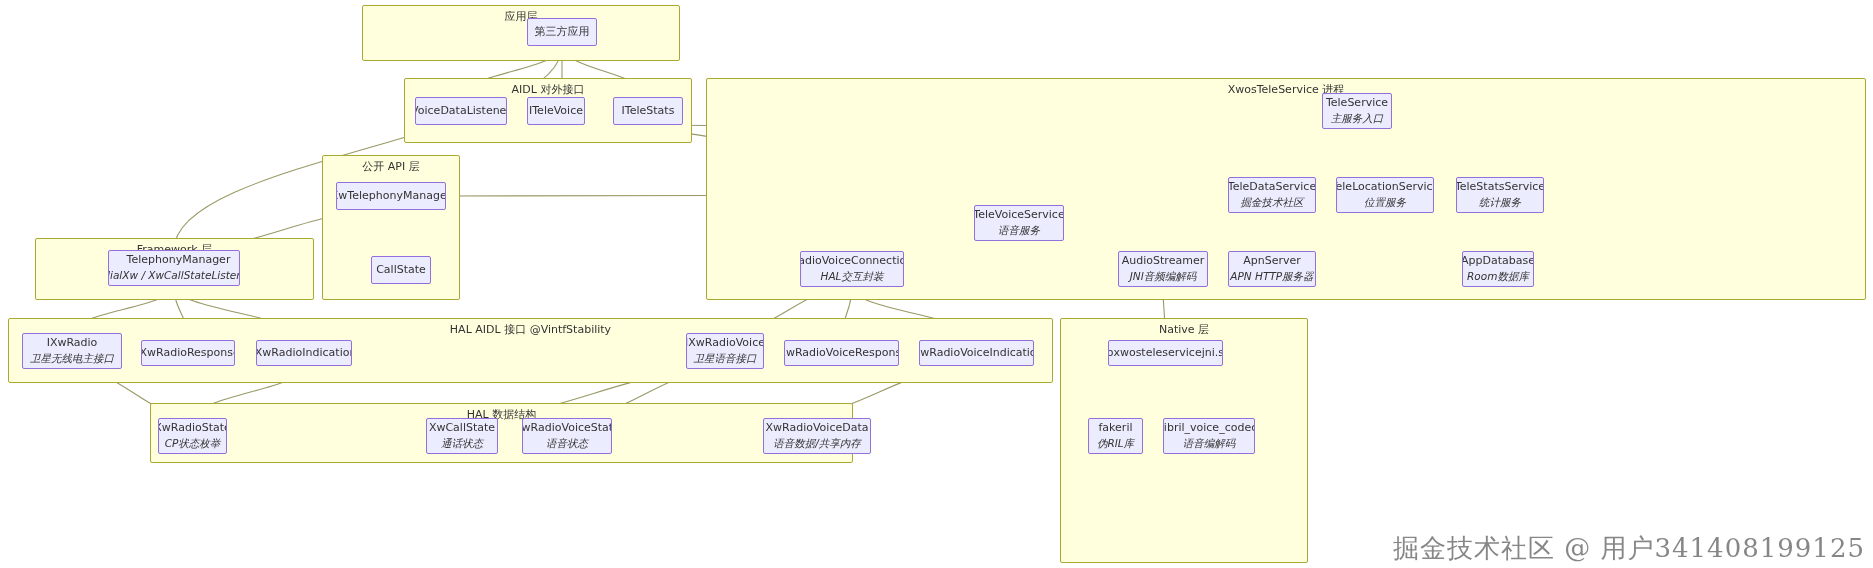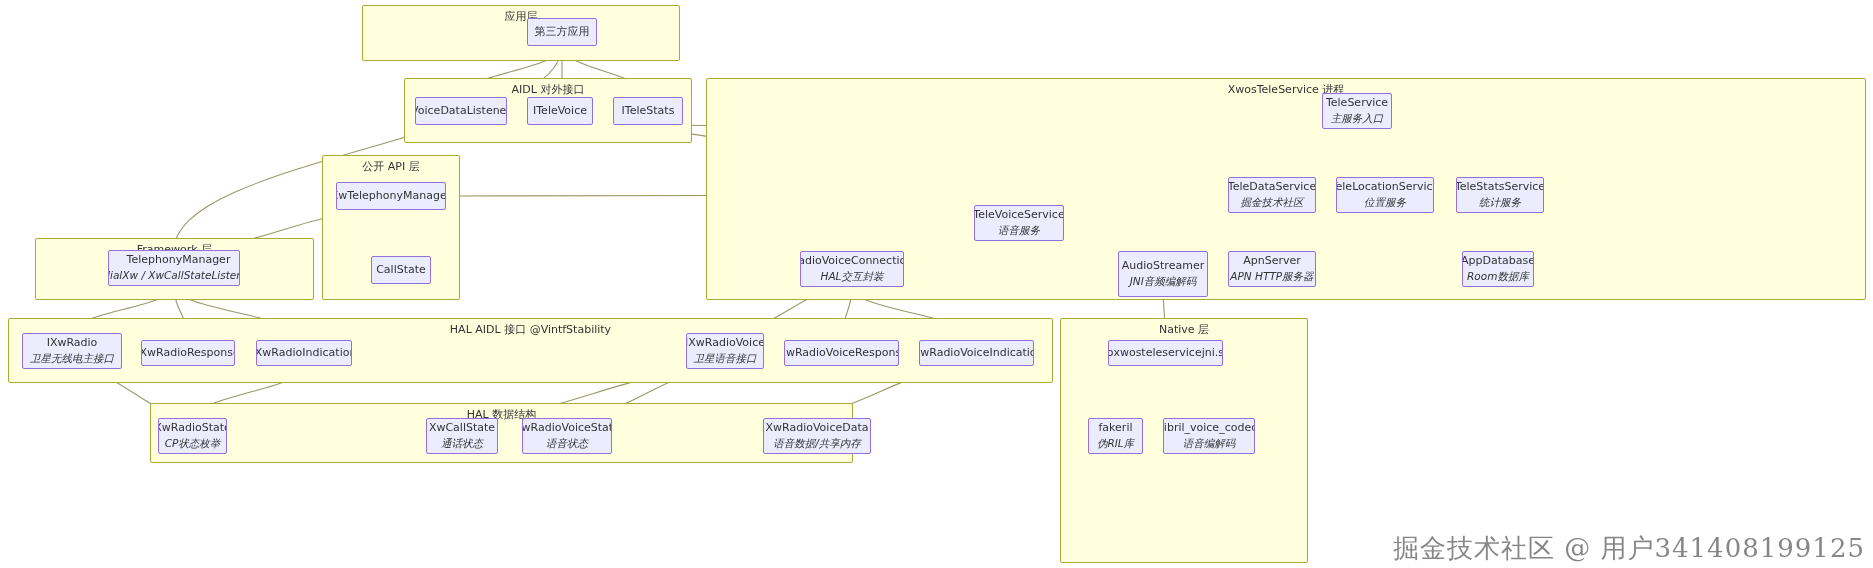--- a/index.html
+++ b/index.html
@@ -136,21 +136,21 @@
       <div class="cluster" style="left: 150px; top: 403px; width: 703px; height: 60px;"></div>
       <div class="cluster-label" style="left: 150px; top: 407px; width: 703px;">HAL 数据结构</div>
     </div>
   <div id="nodes">
       <div class="node" style="left: 527px; top: 18px; width: 70px; height: 28px;">
         <div class="l1">第三方应用</div>
       </div>
       <div class="node" style="left: 415px; top: 97px; width: 92px; height: 28px;">
         <div class="l1">VoiceDataListener</div>
       </div>
-      <div class="node" style="left: 527px; top: 97px; width: 66px; height: 28px;">
+      <div class="node" style="left: 527px; top: 97px; width: 58px; height: 28px;">
         <div class="l1">ITeleVoice</div>
       </div>
       <div class="node" style="left: 613px; top: 97px; width: 70px; height: 28px;">
         <div class="l1">ITeleStats</div>
       </div>
       <div class="node" style="left: 1322px; top: 93px; width: 70px; height: 36px;">
         <div class="l1">TeleService</div>
         <div class="l2">主服务入口</div>
       </div>
       <div class="node" style="left: 336px; top: 182px; width: 110px; height: 28px;">
@@ -176,21 +176,21 @@
         <div class="l1">TelephonyManager</div>
         <div class="l2">dialXw / XwCallStateListener</div>
       </div>
       <div class="node" style="left: 371px; top: 256px; width: 60px; height: 28px;">
         <div class="l1">CallState</div>
       </div>
       <div class="node" style="left: 800px; top: 251px; width: 104px; height: 36px;">
         <div class="l1">RadioVoiceConnection</div>
         <div class="l2">HAL交互封装</div>
       </div>
-      <div class="node" style="left: 1118px; top: 251px; width: 90px; height: 46px;">
+      <div class="node" style="left: 1118px; top: 251px; width: 90px; height: 36px;">
         <div class="l1">AudioStreamer</div>
         <div class="l2">JNI音频编解码</div>
       </div>
       <div class="node" style="left: 1228px; top: 251px; width: 88px; height: 36px;">
         <div class="l1">ApnServer</div>
         <div class="l2">APN HTTP服务器</div>
       </div>
       <div class="node" style="left: 1462px; top: 251px; width: 72px; height: 36px;">
         <div class="l1">AppDatabase</div>
         <div class="l2">Room数据库</div>

